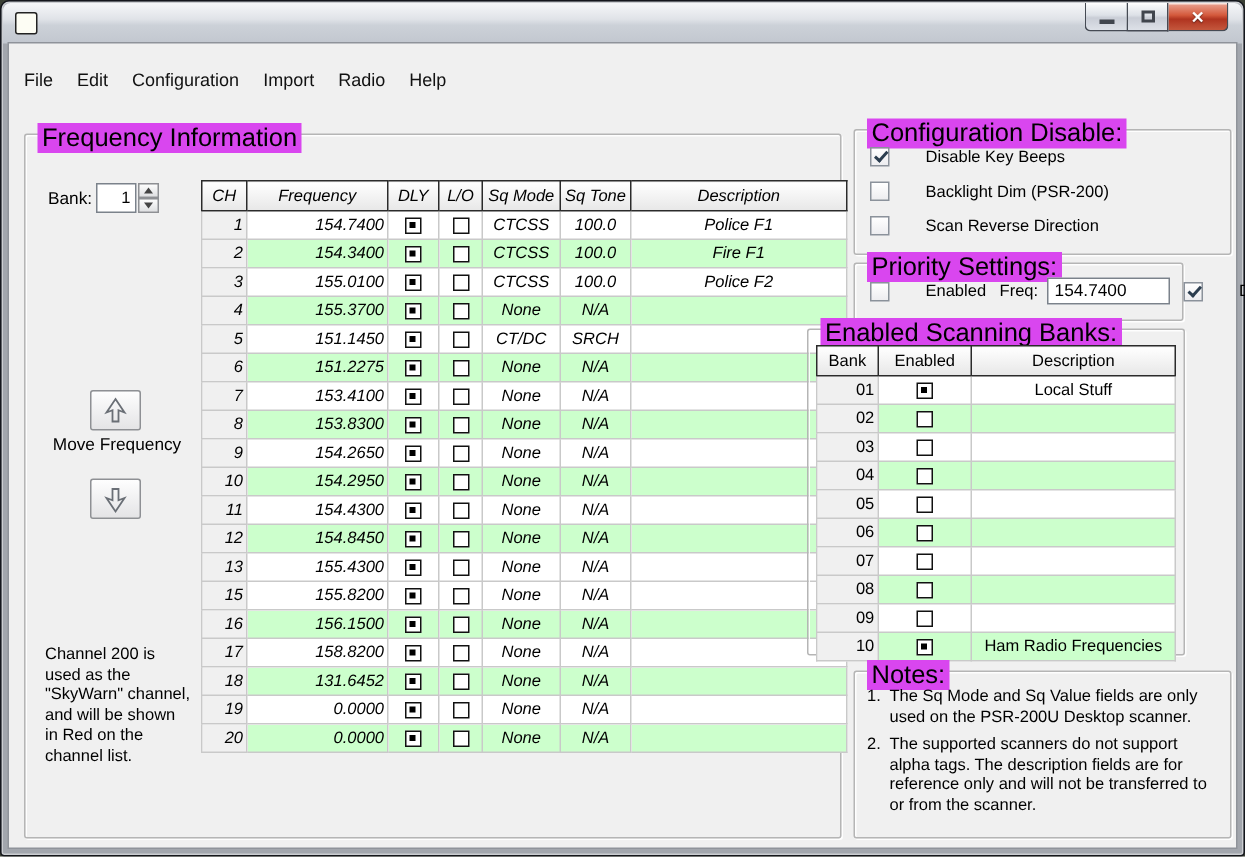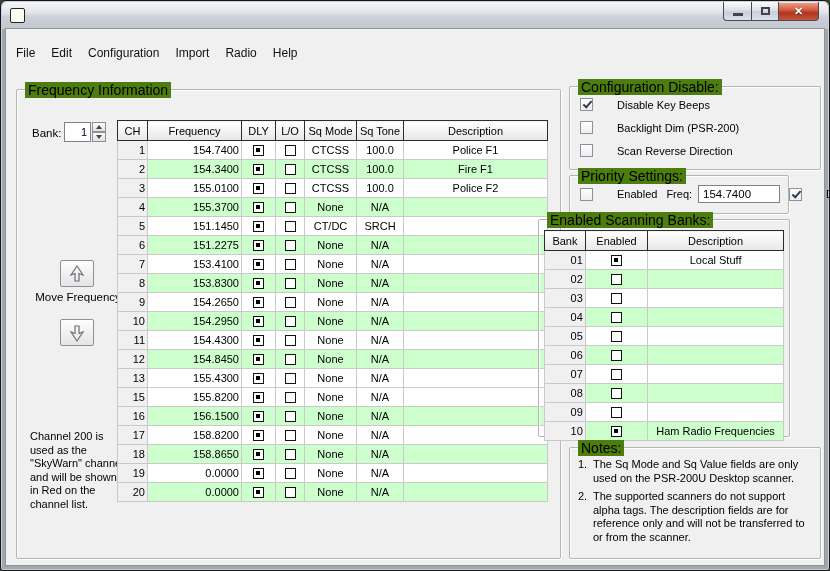--- a/index.html
+++ b/index.html
@@ -59,22 +59,22 @@
     border-radius:2px 2px 0 0; margin-right:2px;
     box-shadow: inset 0 1px 0 #fff, inset 1px 0 0 #fff;
   }
   .tab.active { height:23px; line-height:22px; background:#f0f0f0; z-index:2; }
   
   .group {
     position:absolute; border:1px solid #b5b5b5; border-radius:2px;
     box-shadow: inset 1px 1px 0 rgba(255,255,255,.9), 1px 1px 0 rgba(255,255,255,.9);
   }
   .group-label {
-    position:absolute; top:-8px; left:8px; background:#4d7c0f;
-    padding:0 3px; font-size:14px; color:#000; white-space:nowrap;
+    position:absolute; top:-8px; left:8px; background:#d946ef;
+    padding:0 3px; font-size:17px; color:#000; white-space:nowrap;
   }
   
   .gridcb {
     display:inline-block; width:11px; height:11px; border:1.5px solid #111;
     background:#fff; position:relative; vertical-align:middle;
   }
   .gridcb.checked::after {
     content:""; position:absolute; left:2px; top:2px; width:4px; height:4px; background:#000;
   }
   .wincb {
@@ -190,21 +190,21 @@
       </div>
       <div class="move-label" style="top:200px;">Move Frequency</div>
       <div class="movebtn" style="top:229px;">
         <svg width="20" height="20" viewBox="0 0 20 20">
           <path d="M10 18 L16 9 L12 10.5 L12 3 L8 3 L8 10.5 L4 9 Z" fill="none" stroke="#6a6f76" stroke-width="1.2"></path>
         </svg>
       </div>
 
       <div class="side-note" style="left:13px; top:340px; width:98px;">Channel 200 is used as the "SkyWarn" channel, and will be shown in Red on the channel list.</div>
 
-      <table class="grid" style="position:absolute; left:100px; top:30px; width:430px;">
+      <table class="grid" style="position:absolute; left:117px; top:30px; width:430px;font-style:italic;">
         <colgroup>
           <col style="width:30px">
             <col style="width:94px">
             <col style="width:34px">
             <col style="width:29px">
           <col style="width:52px">
             <col style="width:47px">
             <col style="width:144px">
         </colgroup>
         <thead>
@@ -358,21 +358,21 @@
               <td class="rowhead num">17</td>
               <td class="num">158.8200</td>
               <td class="cbcell"><span class="gridcb checked"></span></td>
               <td class="cbcell"><span class="gridcb"></span></td>
               <td class="ctr">None</td>
               <td class="ctr">N/A</td>
               <td class="desc"></td>
             </tr>
             <tr class="alt">
               <td class="rowhead num">18</td>
-              <td class="num">158.8650</td>
+              <td class="num">131.6452</td>
               <td class="cbcell"><span class="gridcb checked"></span></td>
               <td class="cbcell"><span class="gridcb"></span></td>
               <td class="ctr">None</td>
               <td class="ctr">N/A</td>
               <td class="desc"></td>
             </tr>
             <tr>
               <td class="rowhead num">19</td>
               <td class="num">0.0000</td>
               <td class="cbcell"><span class="gridcb checked"></span></td>

